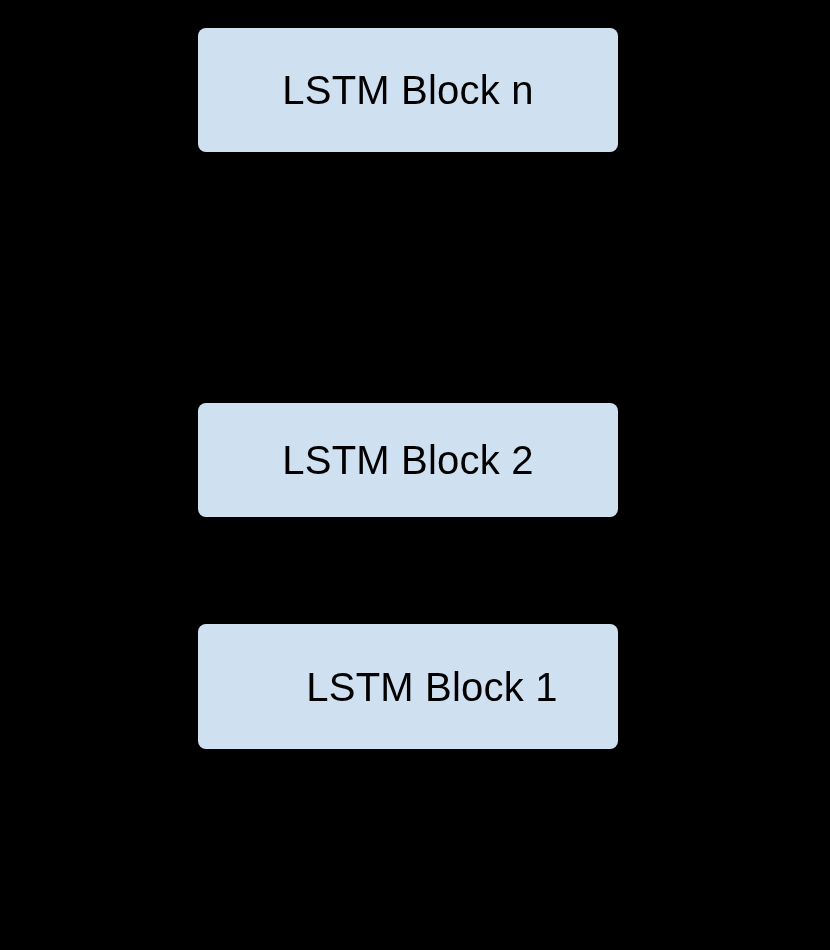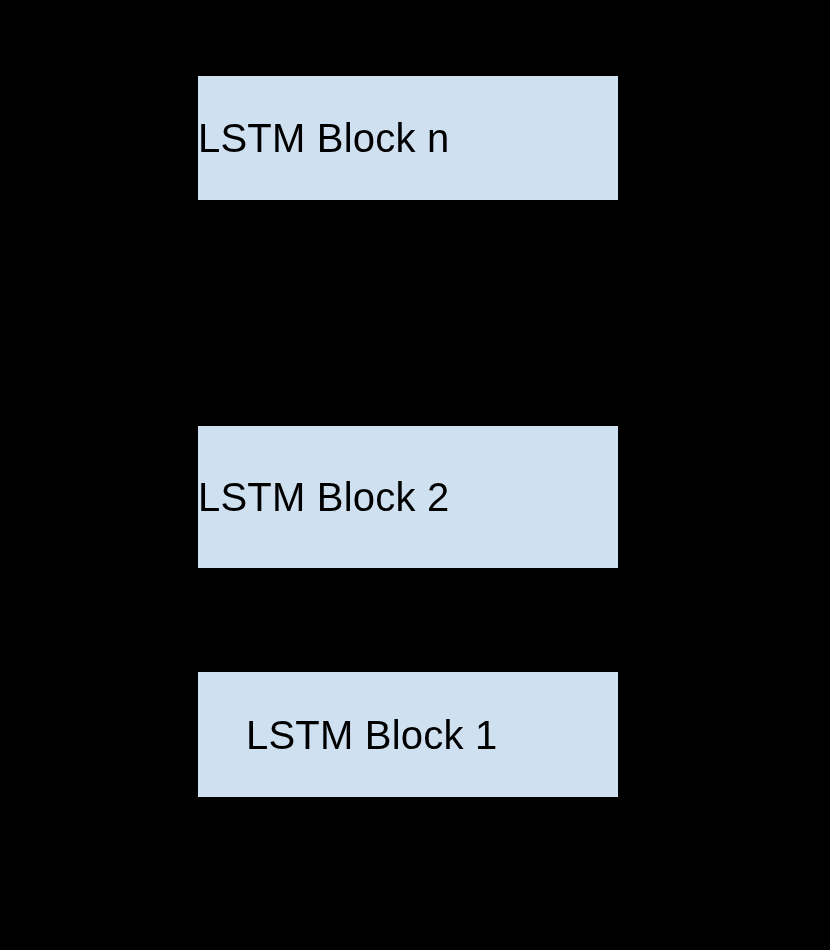--- a/index.html
+++ b/index.html
@@ -16,39 +16,38 @@
     width: 830px;
     height: 950px;
     background: #000000;
     overflow: hidden;
   }
   .lstm-block {
     position: absolute;
     box-sizing: border-box;
     display: flex;
     align-items: center;
-    justify-content: flex-start;
+    justify-content: center;
     background: #cfe0f1;
     border: 0;
-    border-radius: 0;
-    margin-top: 48px;
+    border-radius: 8px;
   }
   .lstm-block-label {
     font-family: "Liberation Sans", sans-serif;
     font-size: 40px;
     font-weight: 400;
     line-height: 1;
     color: #000000;
     letter-spacing: 0.2px;
     white-space: nowrap;
     user-select: none;
   }
   
   .block-n { left: 198px; top: 28px;  width: 420px; height: 124px; }
-  .block-2 { left: 198px; top: 378px; width: 420px; height: 142px; }
+  .block-2 { left: 198px; top: 403px; width: 420px; height: 114px; }
   .block-1 { left: 198px; top: 624px; width: 420px; height: 125px; padding-left: 48px; }
 </style>
 </head>
 <body>
 
 <div class="canvas">
 
   <div class="lstm-block block-n">
     <span class="lstm-block-label">LSTM Block n</span>
   </div>

